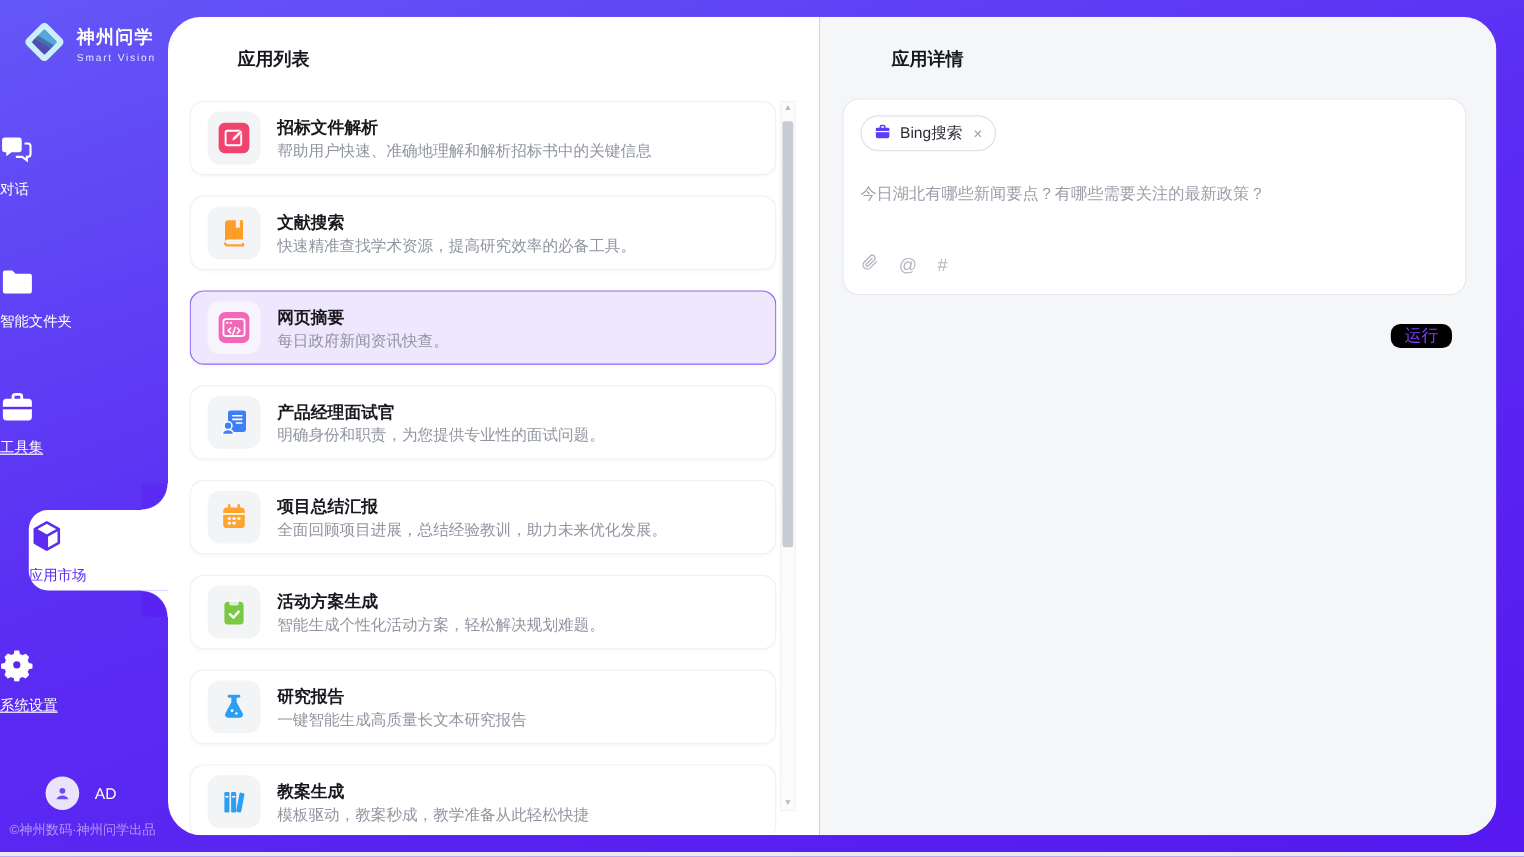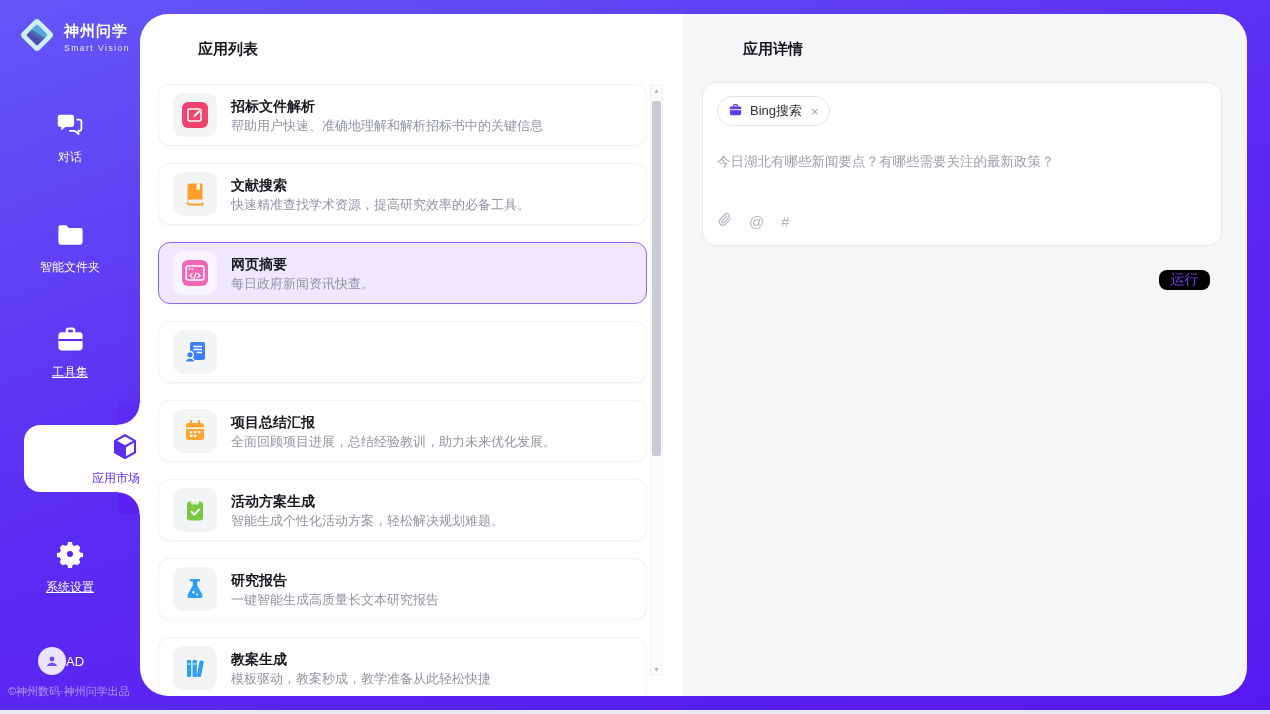--- a/index.html
+++ b/index.html
@@ -9,39 +9,39 @@
     background:linear-gradient(160deg,#6457f7 0%,#5b2df3 45%,#5618ef 100%);
     position:relative;
   }
   .bottom-strip { position:absolute; left:0; right:0; bottom:0; height:4px; background:#e9eaee; }
 
   
   .sidebar { position:absolute; left:0; top:0; width:140px; height:710px; color:#fff;padding-left:44px; }
   .logo { position:absolute; top:16px; left:18px; display:flex; align-items:center; gap:8px; }
   .logo-text .cn { font-size:15px; font-weight:bold; letter-spacing:1px; }
   .logo-text .en { font-size:8.5px; letter-spacing:1.5px; color:#dfe9ff; margin-top:2px; }
-  .nav-item { position:absolute; left:0; width:140px; text-align:center; cursor:pointer; }
+  .nav-item { position:absolute; left:0; width:140px; text-align:left; cursor:pointer; }
   .nav-item svg { display:inline-block; }
   .nav-label { display:block; margin-top:7px; font-size:12px; color:#fff; }
   .nav-label.underlined { text-decoration:underline; }
   .nav-active {
     position:absolute; top:425px; left:24px; width:116px; height:67px;
-    background:#fff; border-radius:16px 0 0 16px; text-align:right; cursor:pointer;
+    background:#fff; border-radius:16px 0 0 16px; text-align:left; cursor:pointer;
     padding-top:7px;
   }
   .nav-active::before {
     content:""; position:absolute; right:0; top:-22px; width:22px; height:22px;
     background:radial-gradient(circle 22px at 0 0,#5b2af3 21px,#fff 22px);
   }
   .nav-active::after {
     content:""; position:absolute; right:0; bottom:-22px; width:22px; height:22px;
     background:radial-gradient(circle 22px at 0 100%,#5a22f2 21px,#fff 22px);
   }
   .nav-active .nav-label { color:#5b2cf2; margin-top:4px; }
-  .user-row { position:absolute; top:647px; left:38px; display:flex; align-items:center; }
+  .user-row { position:absolute; top:647px; left:38px; display:flex; align-items:center; gap:13px; }
   .avatar { width:28px; height:28px; border-radius:50%; background:#e9e3fb; display:flex; align-items:center; justify-content:center; cursor:pointer; }
   .user-name { font-size:13px; color:#fff; }
   .side-footer { position:absolute; top:684px; left:8px; font-size:11px; color:rgba(255,255,255,.5); white-space:nowrap; }
 
   
   .content { position:absolute; left:140px; top:14px; width:1107px; height:682px;
     border-radius:28px; overflow:hidden; display:flex; }
   .app-list { width:543px; background:#fff; position:relative; }
   .panel-title { position:absolute; left:18px; top:26px; font-size:15px; font-weight:bold; color:#16181d;margin-left:40px; }
 
@@ -209,20 +209,24 @@
   </div>
         <div class="card">
     <span class="icon-wrap">
             <svg width="24" height="24" viewBox="0 0 24 24">
               <rect x="7" y="2" width="15" height="18" rx="2" fill="#3d7ff7"></rect>
               <path d="M10.5 6.5h8.5M10.5 9.5h8.5M13.5 12.5h5.5" stroke="#fff" stroke-width="1.3"></path>
               <circle cx="7" cy="14.8" r="3.3" fill="#3d7ff7" stroke="#fff" stroke-width="1.3"></circle>
               <path d="M1.8 22c.9-2.7 2.8-4.1 5.2-4.1s4.3 1.4 5.2 4.1z" fill="#3d7ff7" stroke="#fff" stroke-width="1.2"></path>
             </svg>
           </span>
+    <span class="card-text">
+      <span class="card-title" style="display:block">产品经理面试官</span>
+      <span class="card-desc" style="display:block">明确身份和职责，为您提供专业性的面试问题。</span>
+    </span>
   </div>
         <div class="card">
     <span class="icon-wrap">
             <svg width="24" height="24" viewBox="0 0 24 24">
               <rect x="3" y="4" width="18" height="17" rx="3" fill="#ffa52f"></rect>
               <path d="M3 9.2h18" stroke="#fff" stroke-width="1.5"></path>
               <path d="M8 2.2v3.6M16 2.2v3.6" stroke="#ffa52f" stroke-width="2.2" stroke-linecap="round"></path>
               <g fill="#fff">
                 <rect x="6.8" y="12" width="2.6" height="2.2" rx=".5"></rect>
                 <rect x="10.8" y="12" width="2.6" height="2.2" rx=".5"></rect>

